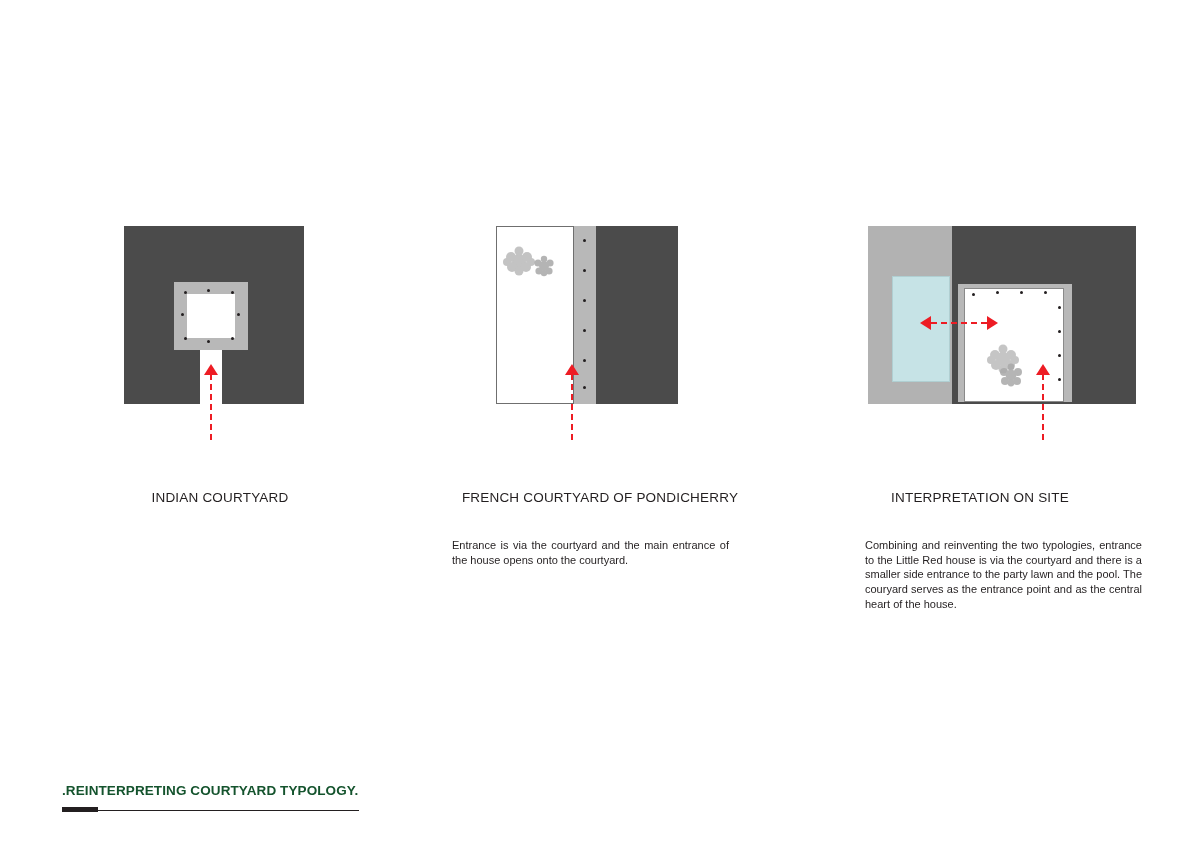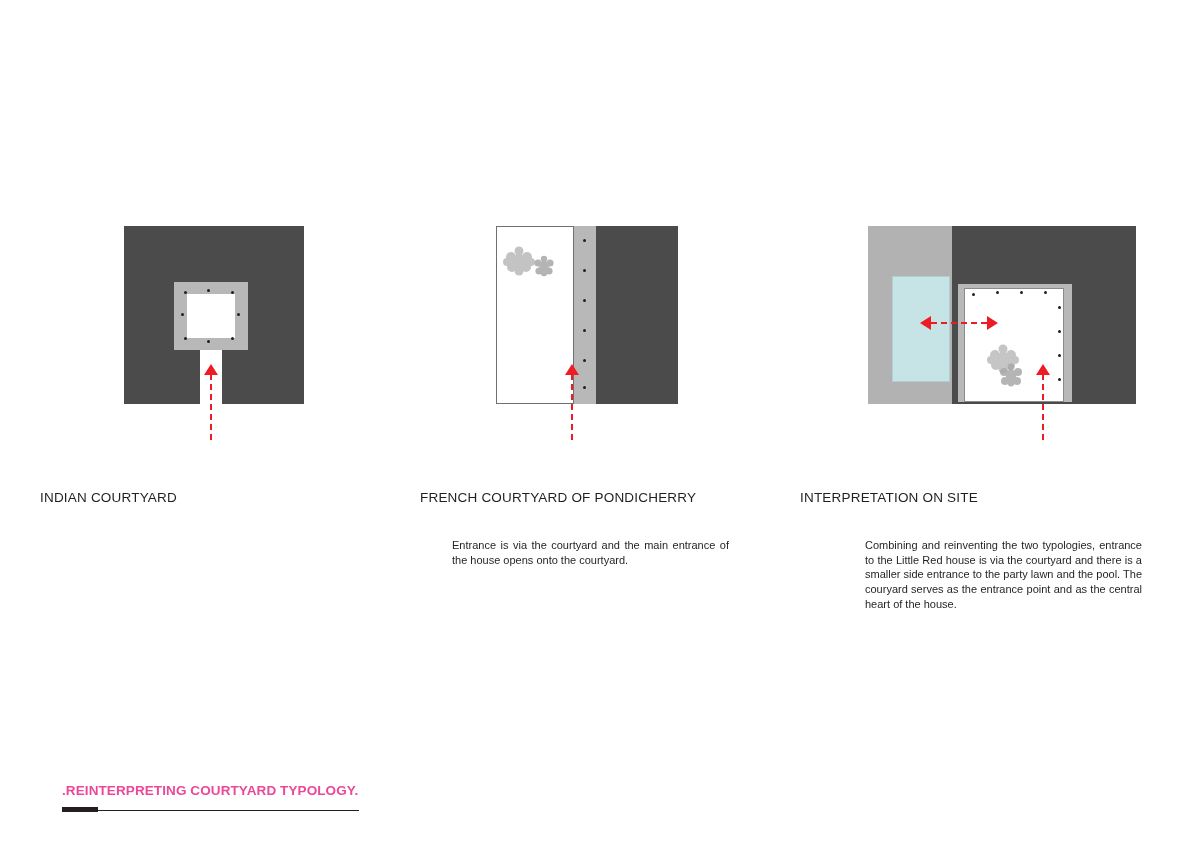--- a/index.html
+++ b/index.html
@@ -39,20 +39,21 @@
     left: 0;
     width: 360px;
     height: 230px;
   }
 
   .caption {
     position: absolute;
     top: 490px;
     left: 0;
     width: 360px;
+    text-align: center;
     font-size: 13.5px;
     letter-spacing: 0.2px;
     color: #231f20;
   }
 
   .blurb {
     position: absolute;
     top: 538px;
     font-size: 11px;
     line-height: 14.7px;
@@ -158,21 +159,21 @@
   .footer {
     position: absolute;
     left: 62px;
     top: 783px;
     width: 420px;
   }
   .footer .title {
     font-size: 13.5px;
     font-weight: bold;
     letter-spacing: 0.1px;
-    color: #ec4899;
+    color: #14532d;
     white-space: nowrap;
   }
   .footer .rule-thick {
     position: absolute;
     left: 0;
     top: 24px;
     width: 36px;
     height: 5px;
     background: #231f20;
   }

